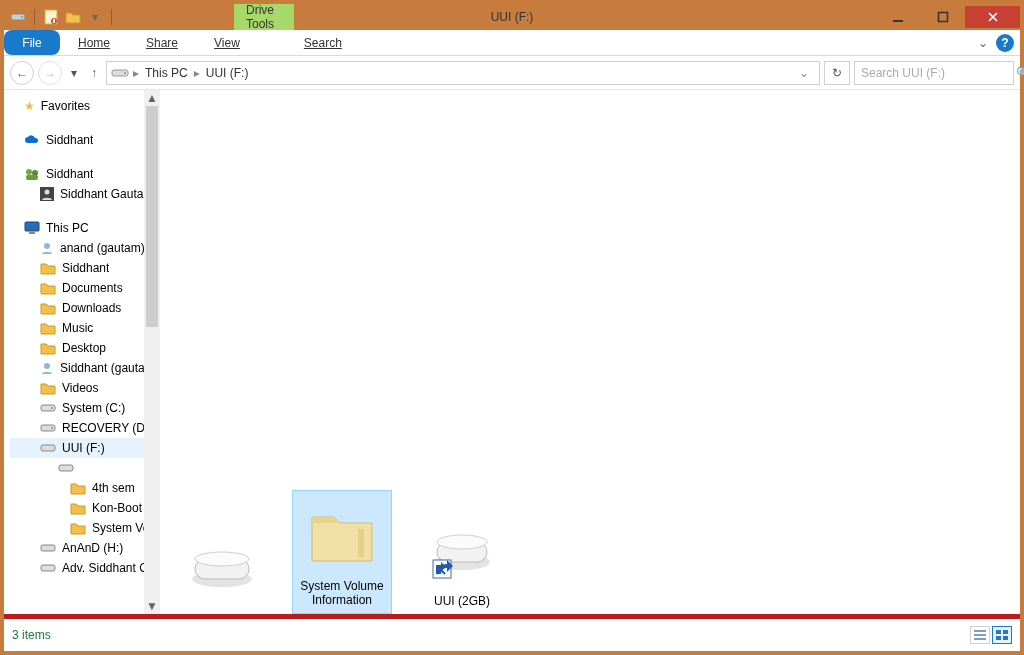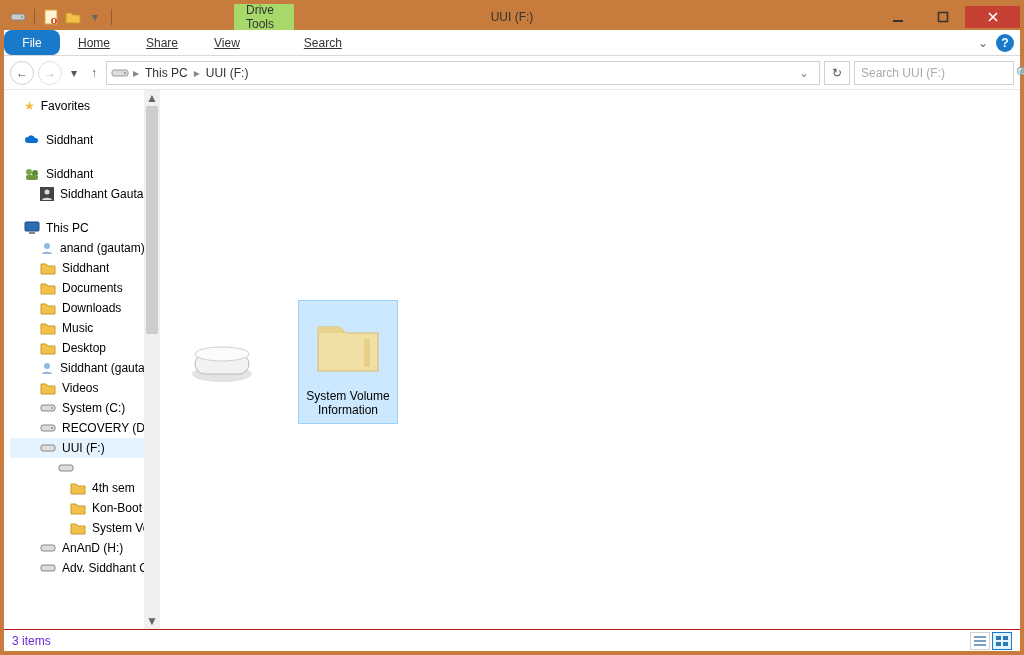--- a/index.html
+++ b/index.html
@@ -50,31 +50,31 @@
   .tree .row.sub2 { padding-left: 48px; }
   .tree .row.sub3 { padding-left: 60px; }
   .tree .row.selected { background: #e5f3ff; }
   .tree .label { overflow: hidden; text-overflow: clip; }
   .scroll { width: 16px; background: #f0f0f0; display: flex; flex-direction: column; }
   .scroll .arrow { height: 16px; display: flex; align-items: center; justify-content: center; color: #666; }
   .scroll .track { flex: 1; position: relative; }
   .scroll .thumb { position: absolute; left: 2px; right: 2px; top: 0; height: 45%; background: #cdcdcd; border-radius: 0; }
 
   
-  .content { flex: 1; position: relative; padding: 4px 0 0 12px; display: flex; align-items: center; gap: 26px; }
+  .content { flex: 1; position: relative; padding: 4px 0 0 12px; display: flex; align-items: flex-end; gap: 20px; }
   .tile { width: 100px; display: flex; flex-direction: column; align-items: center; text-align: center; padding: 4px 2px 6px; }
   .tile.selected { background: #cce8ff; border: 1px solid #99d1ff; }
   .tile .iconbox { width: 80px; height: 80px; display: flex; align-items: center; justify-content: center; margin-bottom: 4px; }
   .tile .caption { line-height: 14px; }
 
   
   svg { display: block; }
 
   
-  .status { background: #fff; height: 22px; border-top: 1px solid #b91c1c; display: flex; align-items: center; padding: 0 8px; color: #6d28d9; }
+  .status { background: #fff; height: 37px; border-top: 5px solid #b91c1c; display: flex; align-items: center; padding: 0 8px; color: #15803d; }
   .status .spacer { flex: 1; }
   .status .viewbtn { width: 20px; height: 18px; border: 1px solid #d0d0d0; margin-left: 2px; display: flex; align-items: center; justify-content: center; }
   .status .viewbtn.active { border-color: #1979ca; background: #e5f3ff; }
 
   
   .ic-star { color: #f6b73c; }
 </style>
 </head>
 <body>
 
@@ -388,20 +388,35 @@
       <div class="iconbox">
         <svg width="72" height="64" viewBox="0 0 72 64">
           <path d="M6 14h22l6 6h32v38H6z" fill="#f1e0a6" stroke="#d5bb6a"></path>
           <path d="M6 14h22l6 6H6z" fill="#e8d38b"></path>
           <rect x="52" y="26" width="6" height="28" fill="#e6cf88"></rect>
         </svg>
       </div>
       <div class="caption">System Volume Information</div>
     </div>
 
+    <div class="tile">
+      <div class="iconbox">
+        <svg width="70" height="60" viewBox="0 0 70 60">
+          <ellipse cx="35" cy="42" rx="28" ry="8" fill="#e3e3e3"></ellipse>
+          <rect x="10" y="22" width="50" height="20" rx="10" fill="#f2f2f2" stroke="#bcbcbc"></rect>
+          <ellipse cx="35" cy="22" rx="25" ry="7" fill="#fbfbfb" stroke="#cfcfcf"></ellipse>
+          <rect x="6" y="40" width="18" height="18" fill="#fff" stroke="#3b6fb5"></rect>
+          <path d="M10 54l0-8 8 0M10 46l8 8" stroke="#1f5aad" stroke-width="2" fill="none"></path>
+          <path d="M10 54 L18 46" stroke="#1f5aad" stroke-width="2"></path>
+          <path d="M18 46 l-4 0 l0 -4 z" fill="#1f5aad" transform="translate(0,0)"></path>
+          <path d="M10 54 C10 48 14 44 20 44 L20 40 L26 46 L20 52 L20 48 C16 48 14 50 14 54 Z" fill="#1f5aad"></path>
+        </svg>
+      </div>
+      <div class="caption">UUI (2GB)</div>
+    </div>
   </div>
 </div>
 
 <div class="status">
   <span>3 items</span>
   <div class="spacer"></div>
   <div class="viewbtn">
     <svg width="12" height="10" viewBox="0 0 12 10">
         <rect y="0" width="12" height="2" fill="#7aa0c4"></rect>
         <rect y="4" width="12" height="2" fill="#7aa0c4"></rect>

